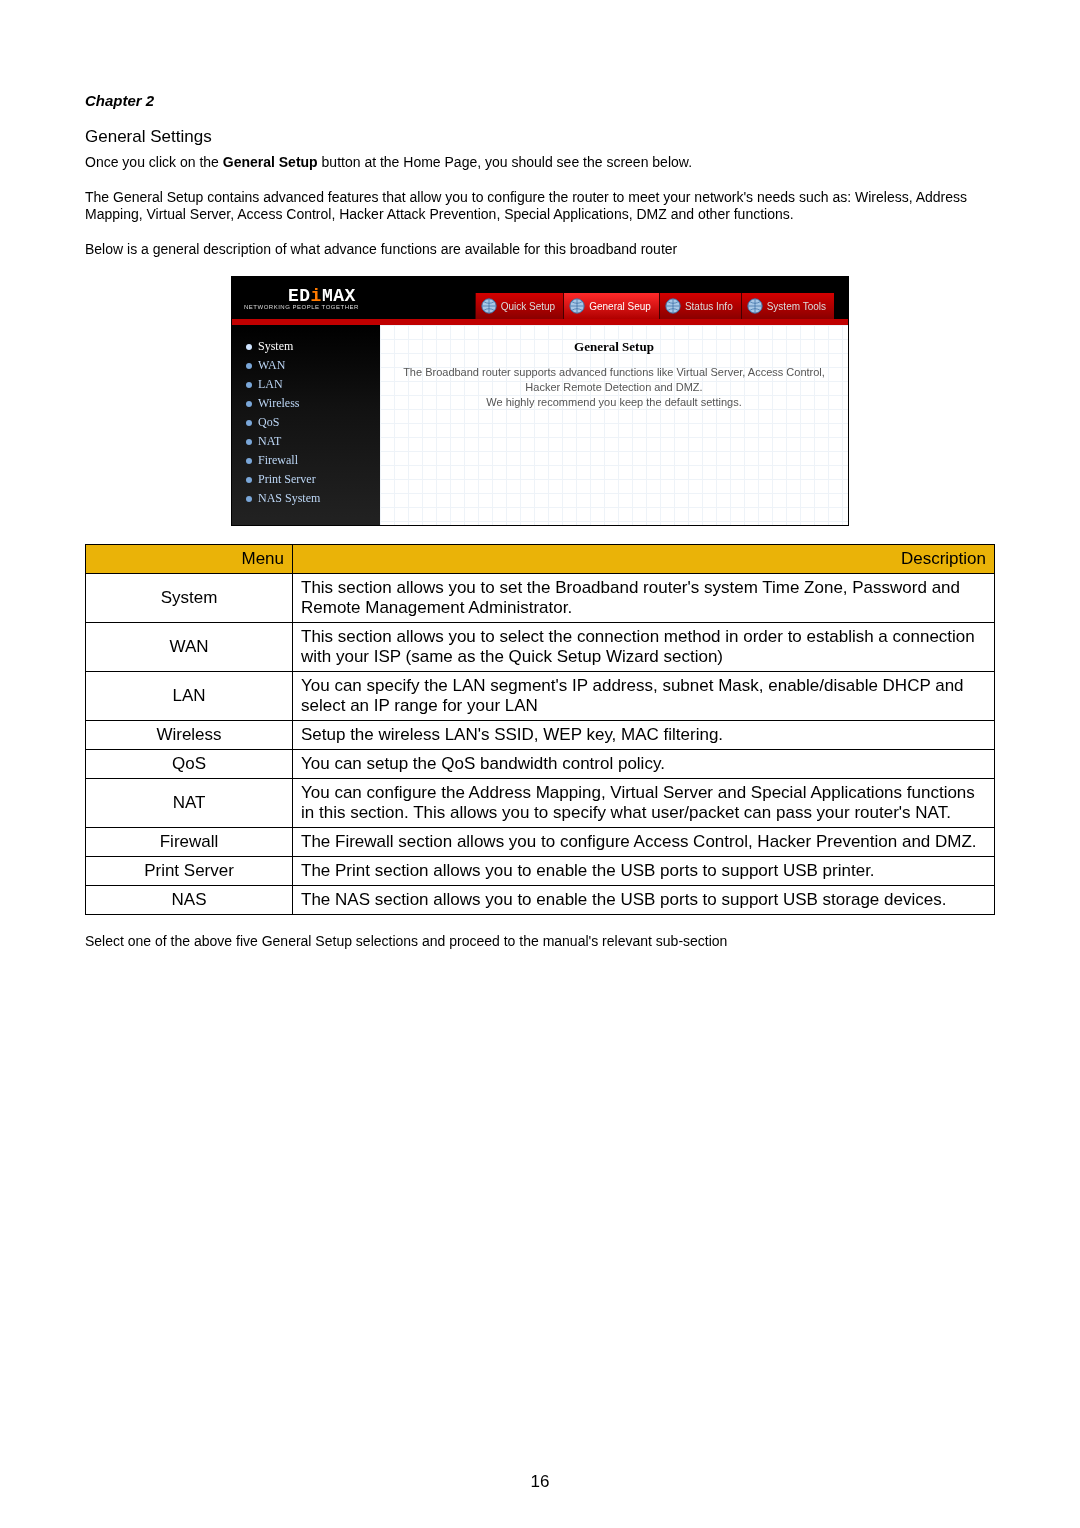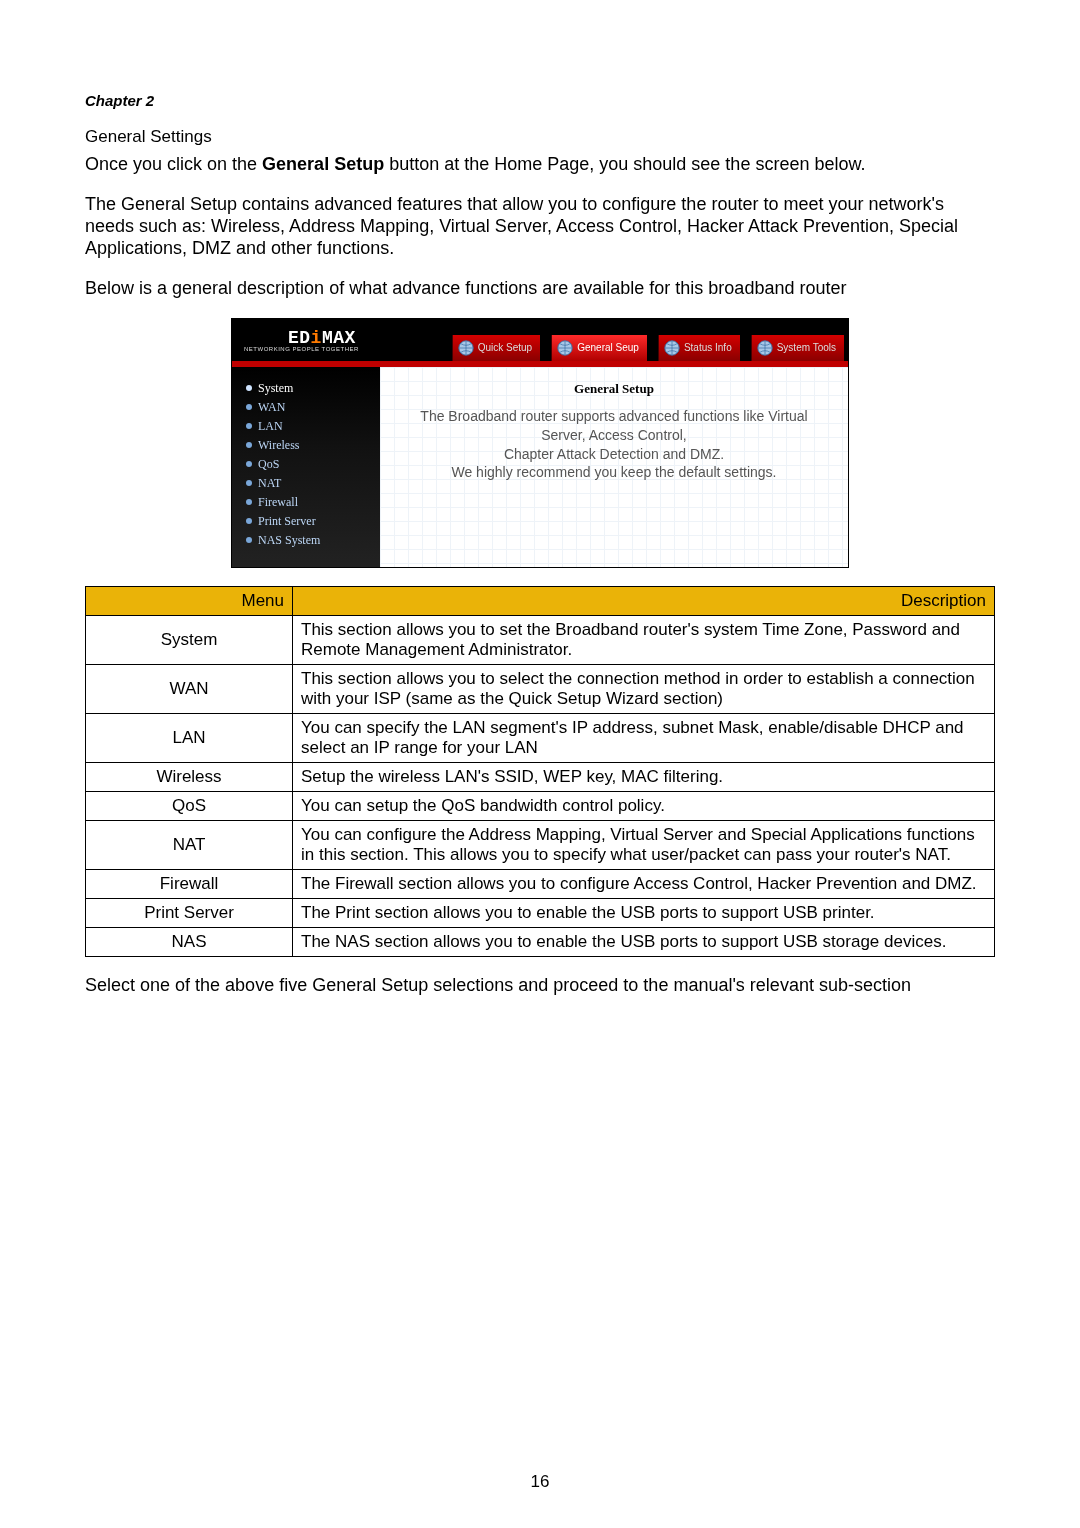--- a/index.html
+++ b/index.html
@@ -1,46 +1,46 @@
 <!DOCTYPE html>
 <html><head>
 <meta charset="utf-8">
 <style>
   html,body{margin:0;padding:0;background:#fff;font-family:Arial,Helvetica,sans-serif;color:#000;}
   .page{width:1080px;min-height:1528px;margin:0 auto;position:relative;box-sizing:border-box;padding:92px 85px 0 85px;}
   .chapter-title{font-family:Arial,sans-serif;font-weight:bold;font-style:italic;font-size:15px;margin:0 0 18px 0;}
   .section-title{font-weight:normal;font-size:17px;margin:0 0 2px 0;}
-  p.body{font-size:18px;line-height:1.22;margin:7px 0 18px 0;}
+  p.body{font-size:14px;line-height:1.22;margin:7px 0 18px 0;}
   .bold{font-weight:bold;}
   .screenshot-wrap{width:618px;margin:8px auto 18px auto;}
   .ss{border:1px solid #000;background:#000;color:#fff;font-size:10px;}
   .ss-header{display:flex;align-items:center;background:#000;height:42px;}
   .ss-logo{display:flex;flex-direction:column;justify-content:center;padding-left:12px;width:134px;}
   .ss-logo-main{font-family:Liberation Mono, monospace;font-weight:900;font-size:18px;letter-spacing:0.5px;color:#fff;margin-left:44px;}
   .ss-logo-main .orange{color:#ff7a00;}
   .ss-logo-sub{font-size:6px;letter-spacing:0.5px;color:#ddd;margin-top:-2px;}
-  .ss-tabs{flex:1;display:flex;justify-content:flex-end;align-items:flex-end;height:100%;padding-right:4px;gap:11px;}
+  .ss-tabs{flex:1;display:flex;justify-content:flex-end;align-items:flex-end;height:100%;padding-right:14px;gap:0px;}
   .ss-tab{display:flex;align-items:center;height:26px;background:linear-gradient(#d40000,#8a0000);color:#ddd;font-size:10px;padding:0 8px 0 4px;border-left:1px solid #400;}
   .ss-tab.active{background:linear-gradient(#ff2a2a,#b00000);color:#fff;}
   .ss-tab svg{margin-right:3px;}
   .ss-redbar{height:6px;background:#c00000;}
   .ss-body{display:flex;min-height:200px;background:#fff;}
   .ss-sidebar{width:134px;background:linear-gradient(#000 0%,#111 40%,#222 100%);padding:14px 0 14px 14px;}
   .ss-sidebar-item{display:flex;align-items:center;color:#bcd6f5;font-family:'Times New Roman',serif;font-size:12px;margin-bottom:4px;}
   .ss-bullet{width:6px;height:6px;border-radius:50%;background:#7aa7d9;margin-right:6px;flex-shrink:0;}
   .ss-sidebar-item.sel .ss-bullet{background:#cfe4ff;}
   .ss-sidebar-item.sel{color:#fff;}
   .ss-content{flex:1;background:#fff;padding:10px 20px;color:#000;text-align:center;
     background-image:
       linear-gradient(to right, #eef3f8 1px, transparent 1px),
       linear-gradient(to bottom, #eef3f8 1px, transparent 1px);
     background-size:14px 14px;
   }
   .ss-content h4{font-family:'Times New Roman',serif;font-weight:bold;font-size:13px;margin:4px 0 10px 0;}
-  .ss-content .ss-desc{font-size:14px;line-height:1.35;color:#555;}
+  .ss-content .ss-desc{font-size:11px;line-height:1.35;color:#555;}
   table.menu{border-collapse:collapse;width:100%;margin:0 0 18px 0;font-size:17px;}
   table.menu th,table.menu td{border:1px solid #000;padding:4px 8px;vertical-align:top;}
   table.menu th{font-weight:normal;text-align:right;background:#eab308;}
   table.menu td.menu-col{text-align:center;vertical-align:middle;width:190px;}
   .page-num{position:absolute;bottom:36px;left:0;right:0;text-align:center;font-size:17px;}
   .globe{width:18px;height:18px;}
 </style>
 </head>
 <body>
 
@@ -134,21 +134,21 @@
             </div>
           <div class="ss-sidebar-item">
               <span class="ss-bullet"></span>
               <span>NAS System</span>
             </div>
         </div>
         <div class="ss-content">
           <h4>General Setup</h4>
           <div class="ss-desc">
             <div>The Broadband router supports advanced functions like Virtual Server, Access Control,</div>
-            <div>Chapter Attack Detection and DMZ.</div>
+            <div>Hacker Remote Detection and DMZ.</div>
             <div>We highly recommend you keep the default settings.</div>
           </div>
         </div>
       </div>
     </div>
   </div>
 
   <table class="menu">
     <thead>
       <tr>

